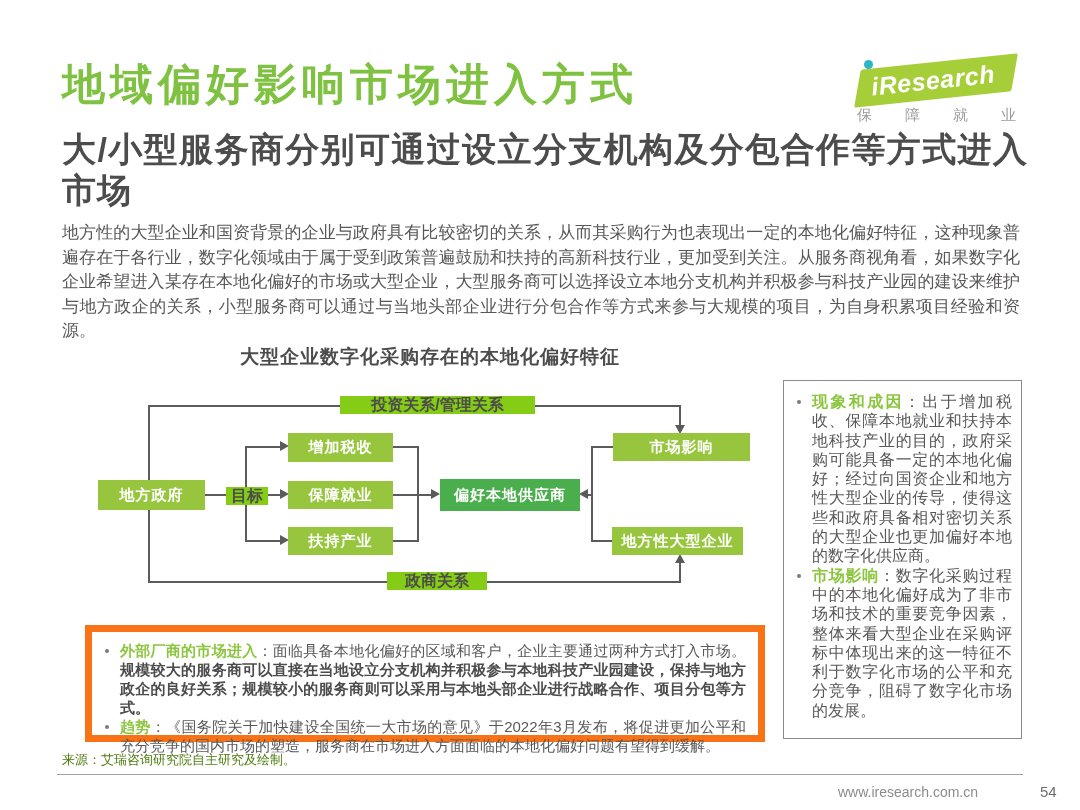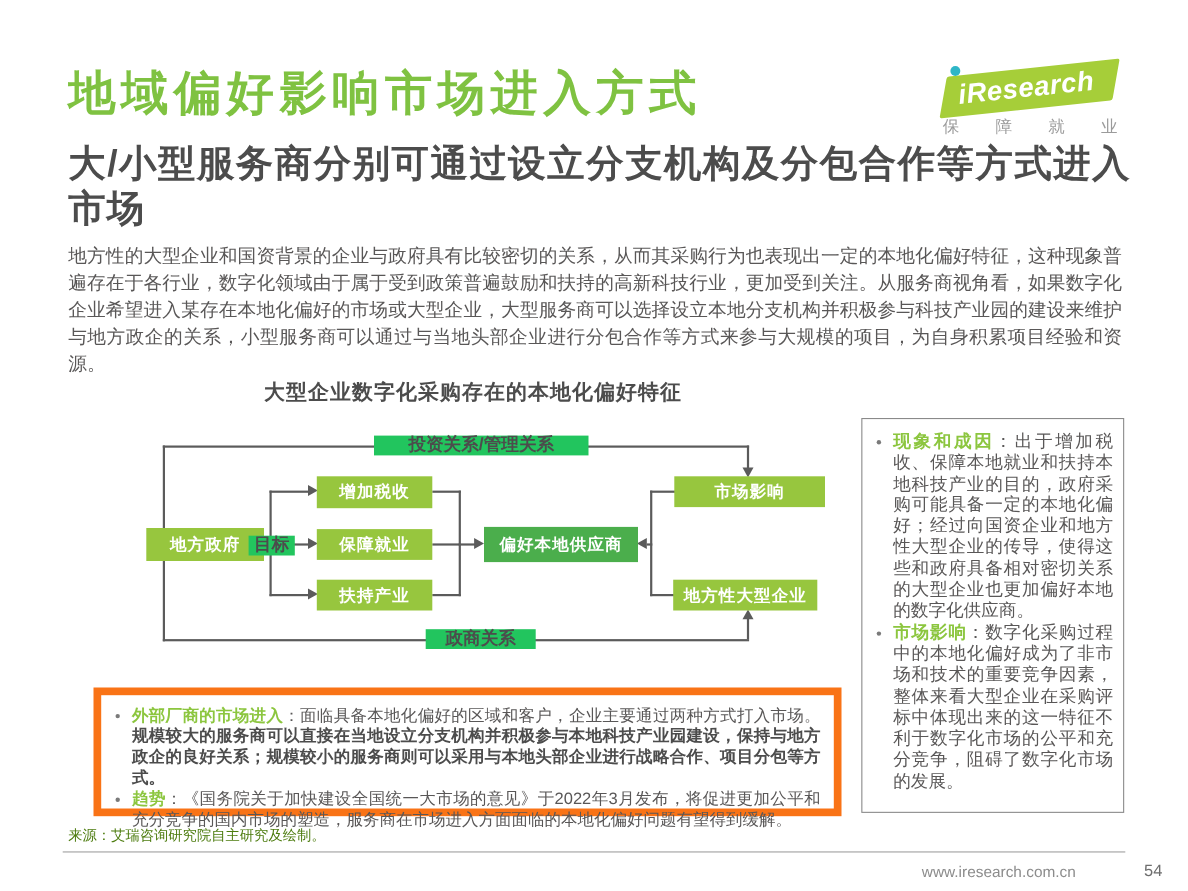--- a/index.html
+++ b/index.html
@@ -37,35 +37,35 @@
   
   .diagram-title {
     position:absolute; left:85px; top:344px; width:690px; text-align:center;
     font-size:19px; font-weight:bold; color:#4c4c4c; letter-spacing:1px;
   }
   .diagram { position:absolute; left:85px; top:388px; width:690px; height:228px; }
   .node {
     position:absolute; display:flex; align-items:center; justify-content:center;
     background:#97c63e; color:#ffffff; font-weight:bold; font-size:15px; letter-spacing:1px;
   }
-  .n-gov   { left:13px;  top:92px;  width:107px; height:30px;margin-left:35px; }
+  .n-gov   { left:13px;  top:92px;  width:107px; height:30px; }
   .n-tax   { left:203px; top:45px;  width:105px; height:29px; }
   .n-emp   { left:203px; top:93px;  width:105px; height:28px; }
   .n-ind   { left:203px; top:139px; width:105px; height:28px; }
   .n-pref  { left:355px; top:91px;  width:140px; height:32px; background:#4bae4c; }
   .n-soe   { left:528px; top:45px;  width:137px; height:28px; }
   .n-large { left:527px; top:139px; width:131px; height:28px; }
   .hl { position:absolute; height:2px; background:#5b5b5b; }
   .vl { position:absolute; width:2px;  background:#5b5b5b; }
   .ar-r { position:absolute; width:0; height:0; border-top:5px solid transparent; border-bottom:5px solid transparent; border-left:9px solid #5b5b5b; }
   .ar-l { position:absolute; width:0; height:0; border-top:5px solid transparent; border-bottom:5px solid transparent; border-right:9px solid #5b5b5b; }
   .ar-d { position:absolute; width:0; height:0; border-left:5px solid transparent; border-right:5px solid transparent; border-top:9px solid #5b5b5b; }
   .ar-u { position:absolute; width:0; height:0; border-left:5px solid transparent; border-right:5px solid transparent; border-bottom:9px solid #5b5b5b; }
   .edge-label {
-    position:absolute; background:#22c55e; text-align:center; font-weight:bold;
+    position:absolute; background:#84cc16; text-align:center; font-weight:bold;
     color:#4c4c4c; font-size:16px; z-index:2; line-height:18px;
   }
   .lbl-top    { left:255px; top:8px;   width:195px; }
   .lbl-bottom { left:302px; top:184px; width:100px; }
   .lbl-goal   { left:141px; top:99px;  width:42px;  }
   
   .side-panel {
     position:absolute; left:783px; top:380px; width:239px; height:359px;
     border:1px solid #8a8a8a; box-sizing:border-box; padding:11px 9px 6px 4px;
     font-size:16px; line-height:19.3px; text-align:justify;

